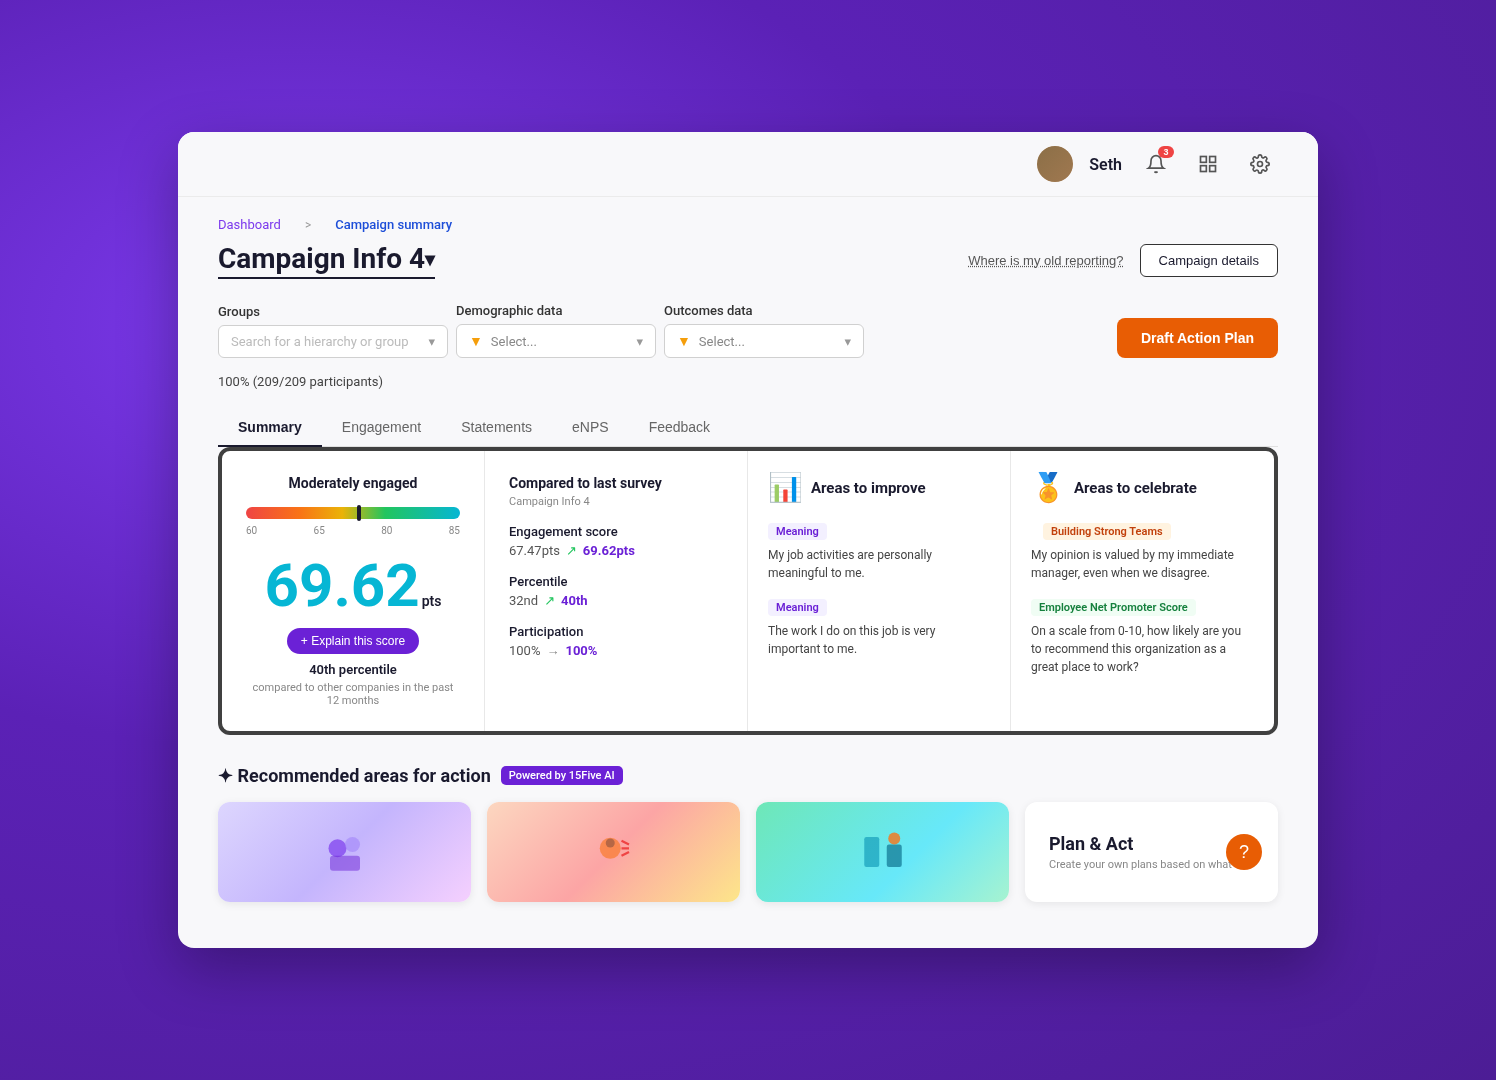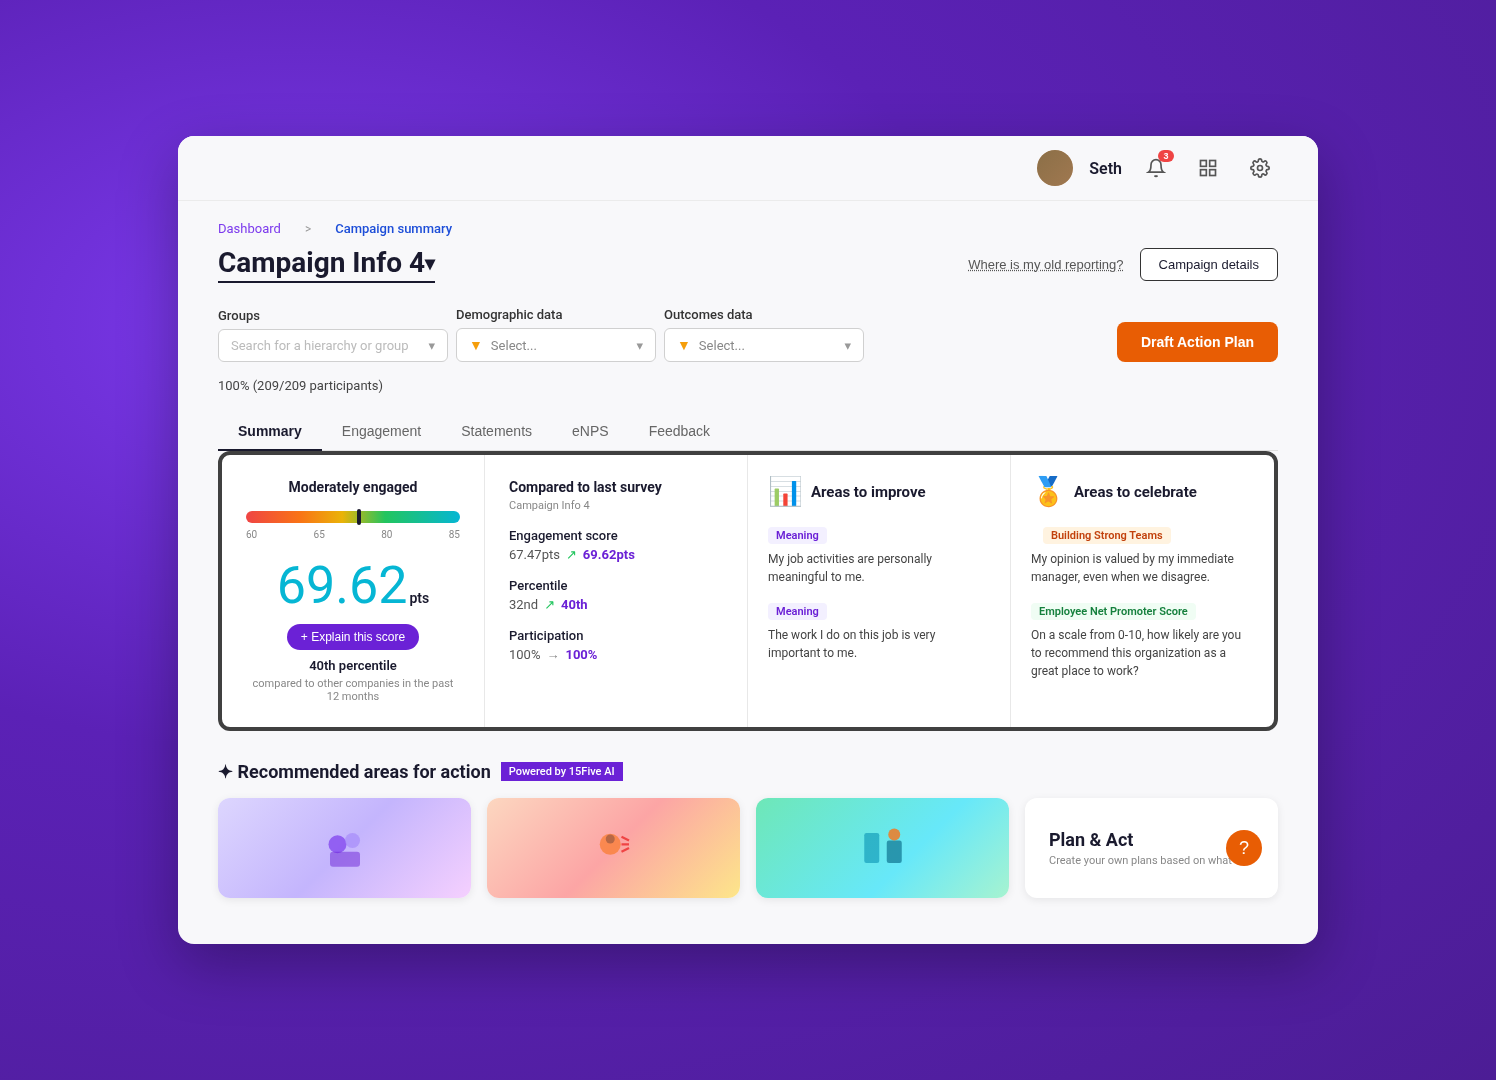--- a/index.html
+++ b/index.html
@@ -284,22 +284,22 @@
       border-radius: 2px;
       left: 52%;
     }
     .score-labels {
       display: flex;
       justify-content: space-between;
       font-size: 10px;
       color: #888;
     }
     .big-score {
-      font-size: 52px;
-      font-weight: 400;
+      font-size: 60px;
+      font-weight: 700;
       color: #06b6d4;
       line-height: 1;
       margin-bottom: 4px;
     }
     .pts-label {
       font-size: 14px;
       font-weight: 600;
       color: #1a1a2e;
       vertical-align: super;
     }
@@ -411,21 +411,21 @@
       font-size: 18px;
       font-weight: 700;
       color: #1a1a2e;
       margin-bottom: 16px;
     }
     .ai-badge {
       background: #6b21d6;
       color: white;
       font-size: 11px;
       padding: 3px 8px;
-      border-radius: 0;
+      border-radius: 5px;
       font-weight: 500;
     }
     .cards-row {
       display: grid;
       grid-template-columns: 1fr 1fr 1fr 1fr;
       gap: 16px;
     }
     .action-card {
       border-radius: 12px;
       overflow: hidden;

